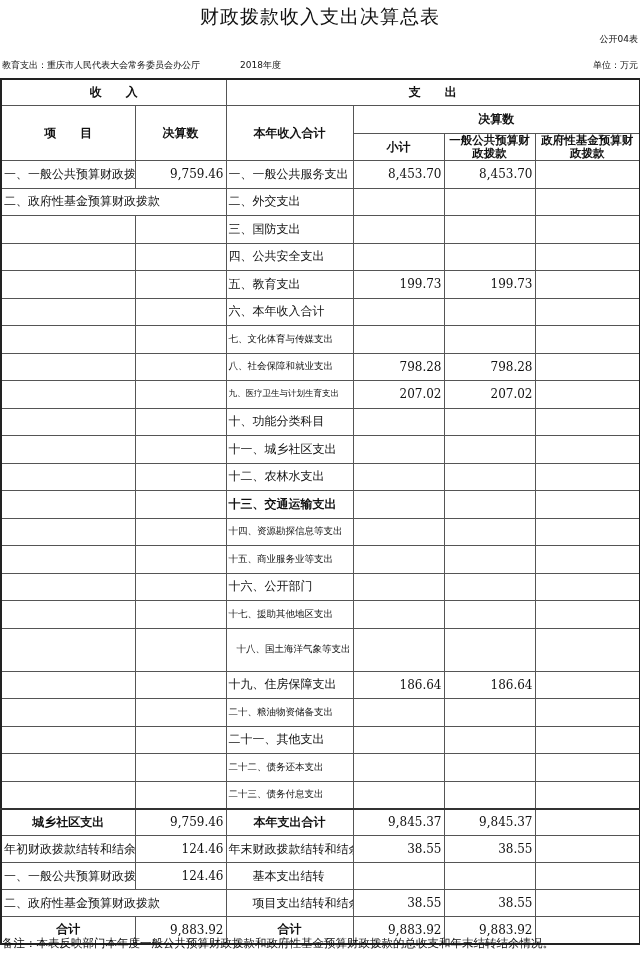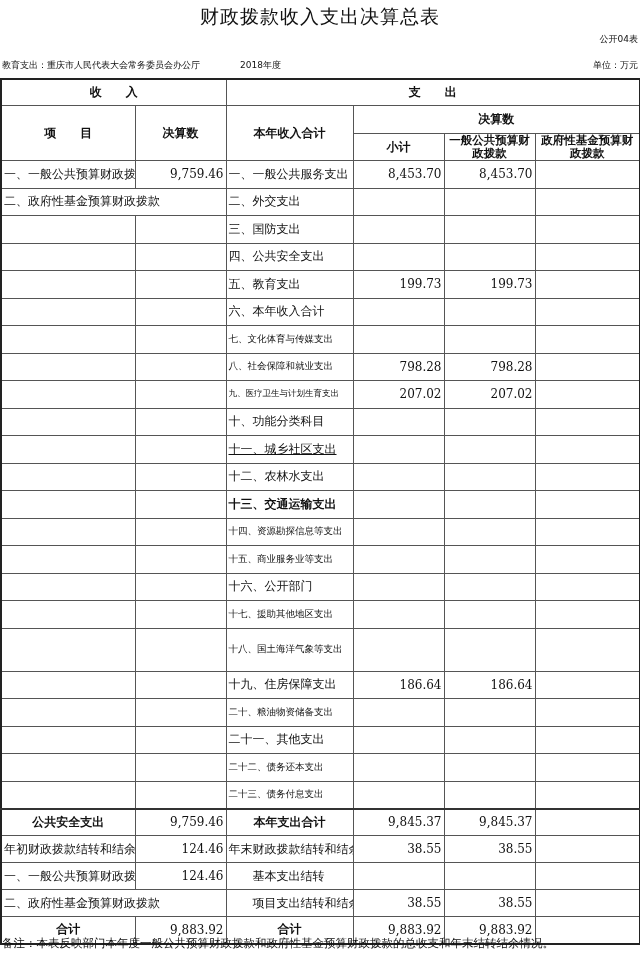--- a/index.html
+++ b/index.html
@@ -139,21 +139,21 @@
         <td style="height: 27.5px;"></td>
         <td class="num" style="height: 27.5px;"></td>
         <td style="height: 27.5px;">十、功能分类科目</td>
         <td class="num" style="height: 27.5px;"></td>
         <td class="num" style="height: 27.5px;"></td>
         <td class="num" style="height: 27.5px;"></td>
       </tr>
       <tr>
         <td style="height: 27.5px;"></td>
         <td class="num" style="height: 27.5px;"></td>
-        <td style="height: 27.5px; text-decoration: underline;">十一、城乡社区支出</td>
+        <td style="height: 27.5px;">十一、城乡社区支出</td>
         <td class="num" style="height: 27.5px;"></td>
         <td class="num" style="height: 27.5px;"></td>
         <td class="num" style="height: 27.5px;"></td>
       </tr>
       <tr>
         <td style="height: 27.5px;"></td>
         <td class="num" style="height: 27.5px;"></td>
         <td style="height: 27.5px;">十二、农林水支出</td>
         <td class="num" style="height: 27.5px;"></td>
         <td class="num" style="height: 27.5px;"></td>
@@ -195,21 +195,21 @@
         <td style="height: 27.5px;"></td>
         <td class="num" style="height: 27.5px;"></td>
         <td class="sm" style="height: 27.5px;">十七、援助其他地区支出</td>
         <td class="num" style="height: 27.5px;"></td>
         <td class="num" style="height: 27.5px;"></td>
         <td class="num" style="height: 27.5px;"></td>
       </tr>
       <tr>
         <td style="height: 27.5px;"></td>
         <td class="num" style="height: 27.5px;"></td>
-        <td class="sm" style="height: 43px;">十八、国土海洋气象等支出</td>
+        <td class="sm" style="height: 43px; text-align: right;">十八、国土海洋气象等支出</td>
         <td class="num" style="height: 27.5px;"></td>
         <td class="num" style="height: 27.5px;"></td>
         <td class="num" style="height: 27.5px;"></td>
       </tr>
       <tr>
         <td style="height: 27.5px;"></td>
         <td class="num" style="height: 27.5px;"></td>
         <td style="height: 27.5px;">十九、住房保障支出</td>
         <td class="num" style="height: 27.5px;">186.64</td>
         <td class="num" style="height: 27.5px;">186.64</td>
@@ -241,21 +241,21 @@
       </tr>
       <tr>
         <td style="height: 27.5px;"></td>
         <td class="num" style="height: 27.5px;"></td>
         <td class="sm" style="height: 27.5px;">二十三、债务付息支出</td>
         <td class="num" style="height: 27.5px;"></td>
         <td class="num" style="height: 27.5px;"></td>
         <td class="num" style="height: 27.5px;"></td>
       </tr>
       <tr class="total-first">
-        <td class="bold-c" style="height: 27px;">公共安全支出</td>
+        <td class="bold-c" style="height: 27px;">城乡社区支出</td>
         <td class="num" style="height: 27px;">9,759.46</td>
         <td class="bold-c" style="height: 27px;">本年支出合计</td>
         <td class="num" style="height: 27px;">9,845.37</td>
         <td class="num" style="height: 27px;">9,845.37</td>
         <td class="num" style="height: 27px;"></td>
       </tr>
       <tr>
         <td style="height: 27px;">年初财政拨款结转和结余</td>
         <td class="num" style="height: 27px;">124.46</td>
         <td style="height: 27px;">年末财政拨款结转和结余</td>

